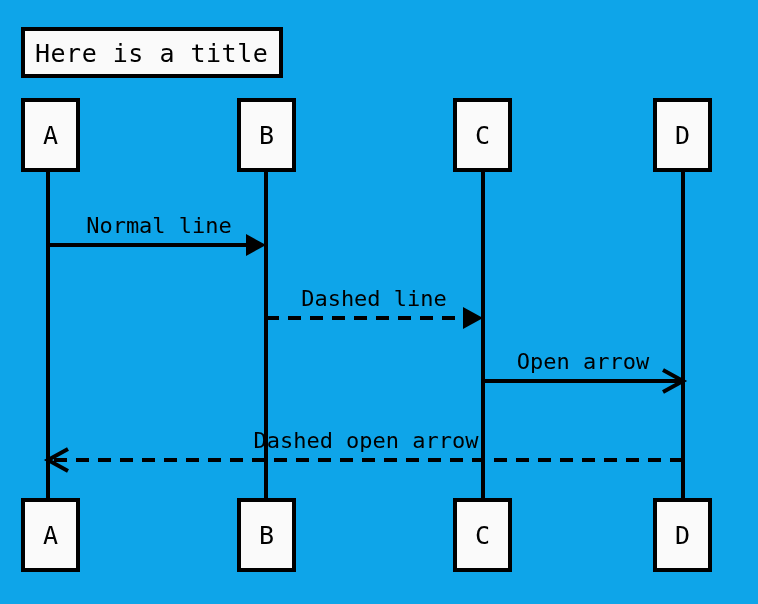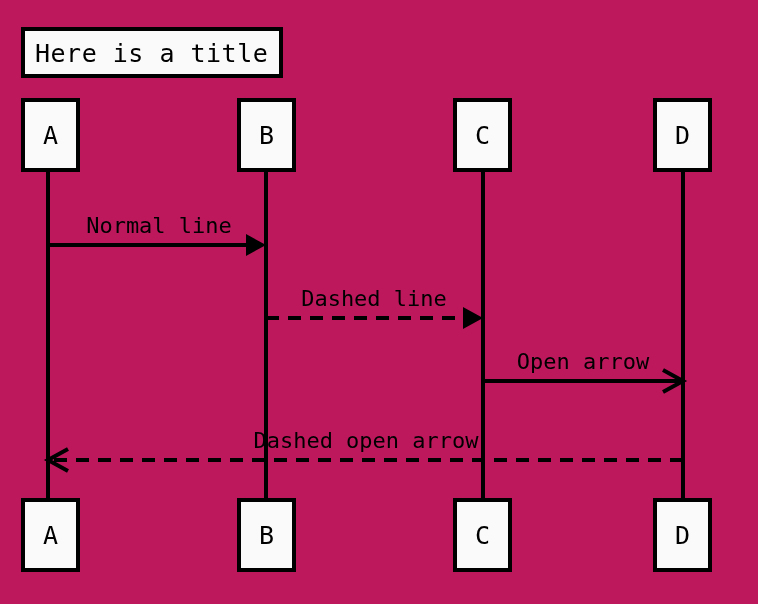--- a/index.html
+++ b/index.html
@@ -5,21 +5,21 @@
 <style>
   html, body {
     margin: 0;
     padding: 0;
     background: #ffffff;
   }
   #canvas-root {
     position: relative;
     width: 758px;
     height: 604px;
-    background: #be185d;
+    background: #0ea5e9;
     overflow: hidden;
     font-family: "DejaVu Sans Mono", "Liberation Mono", monospace;
   }
   #diagram-svg {
     position: absolute;
     left: 0;
     top: 0;
     display: block;
   }
   .diagram-text {

